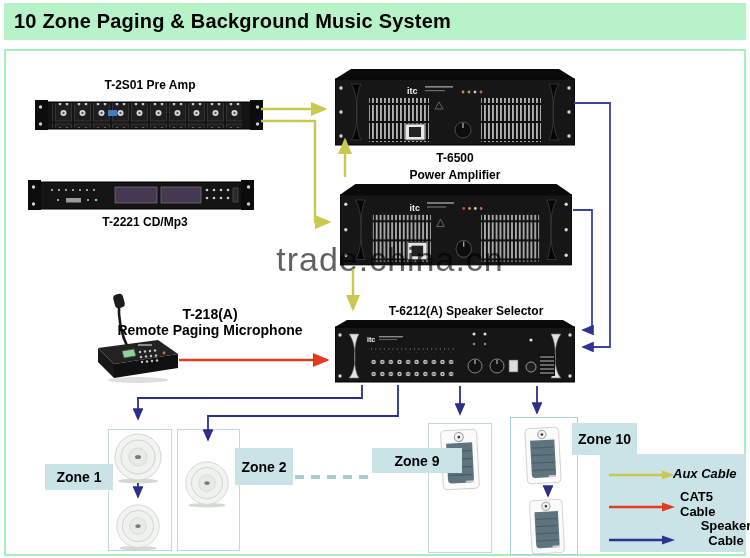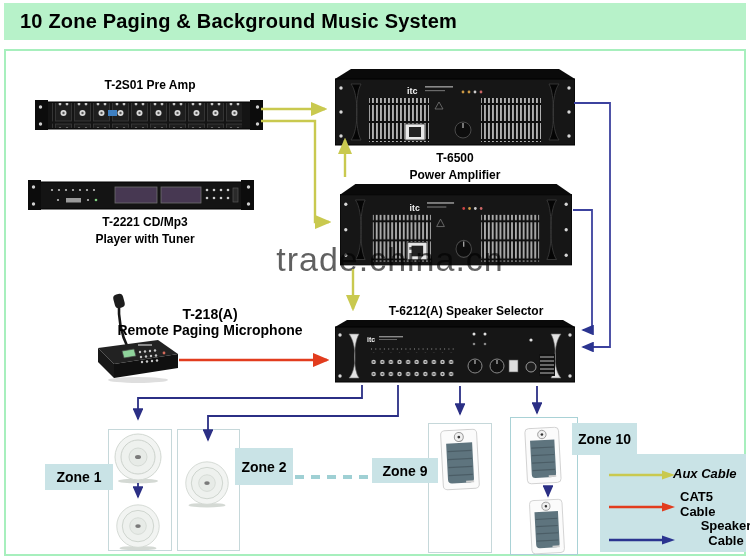--- a/index.html
+++ b/index.html
@@ -1,21 +1,21 @@
 <!DOCTYPE html>
 <html><head>
 <meta charset="utf-8">
 <style>
   html,body{margin:0;padding:0;background:#fff;}
   #canvas{position:relative;width:750px;height:558px;background:#fff;overflow:hidden;
           font-family:"Liberation Sans",sans-serif;color:#000;}
   .abs{position:absolute;}
   
   #title-bar{left:4px;top:3px;width:742px;height:37px;background:#b7f2c9;
-             display:flex;align-items:center;padding-left:16px;box-sizing:border-box;}
+             display:flex;align-items:center;padding-left:10px;box-sizing:border-box;}
   #title-bar span{font-size:20px;font-weight:bold;letter-spacing:.2px;}
   
   #diagram-frame{left:4px;top:49px;width:742px;height:507px;border:2px solid #a7efbd;box-sizing:border-box;}
   
   .dev-label{font-weight:bold;text-align:center;line-height:17px;font-size:12px;z-index:2;}
   .dev-label.small{font-size:14px;line-height:16px;}
   
   .zone-box{background:#ffffff;border:1px solid #c6d8da;box-sizing:border-box;z-index:1;}
   .zone-box.teal{border-color:#a9d2d6;}
   .zone-tag{background:#c9e3e6;display:flex;align-items:center;justify-content:center;
@@ -38,21 +38,20 @@
   <div class="abs" id="title-bar">
     <span>10 Zone Paging &amp; Background Music System</span>
   </div>
 
   <div class="abs" id="diagram-frame"></div>
 
   <div class="abs dev-label" style="left:55px;top:77px;width:190px;">T-2S01 Pre Amp</div>
 
   <div class="abs dev-label" style="left:50px;top:214px;width:190px;">
     <div>T-2221 CD/Mp3</div>
-    <div>Player with Tuner</div>
   </div>
 
   <div class="abs dev-label" style="left:375px;top:150px;width:160px;">
     <div>T-6500</div>
     <div>Power Amplifier</div>
   </div>
 
   <div class="abs dev-label small" style="left:100px;top:306px;width:220px;">
     <div>T-218(A)</div>
     <div>Remote Paging Microphone</div>
@@ -317,21 +316,21 @@
       </g>
     <rect x="25" y="52" width="8" height="2" fill="#cfcfcf"></rect>
   </svg>
 
   <div class="abs zone-tag" style="left:45px;top:464px;width:68px;height:26px;text-align:center;">
     <span>Zone 1</span>
   </div>
   <div class="abs zone-tag" style="left:235px;top:448px;width:58px;height:37px;">
     <span>Zone 2</span>
   </div>
-  <div class="abs zone-tag" style="left:372px;top:458px;width:66px;height:25px;">
+  <div class="abs zone-tag" style="left:372px;top:448px;width:90px;height:25px;">
     <span>Zone 9</span>
   </div>
   <div class="abs zone-tag" style="left:572px;top:423px;width:65px;height:32px;">
     <span>Zone 10</span>
   </div>
 
   <div class="abs" id="legend-box">
     <svg class="abs" style="left:8px;top:15px;" width="70" height="12" viewBox="0 0 70 12">
       <line x1="1" y1="6" x2="54" y2="6" stroke="#c9c94f" stroke-width="2.4"></line>
       <polygon points="54,1.5 67,6 54,10.5" fill="#c9c94f"></polygon>

